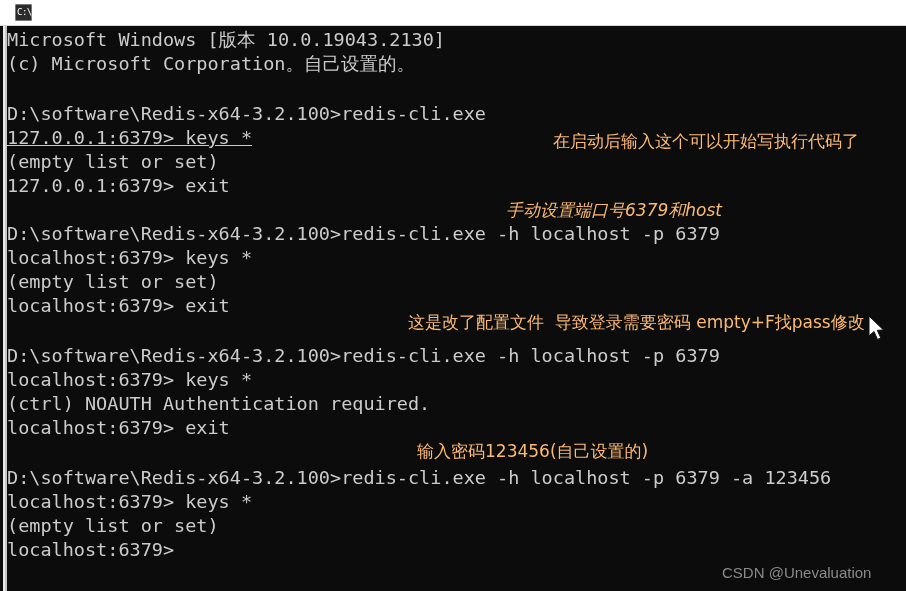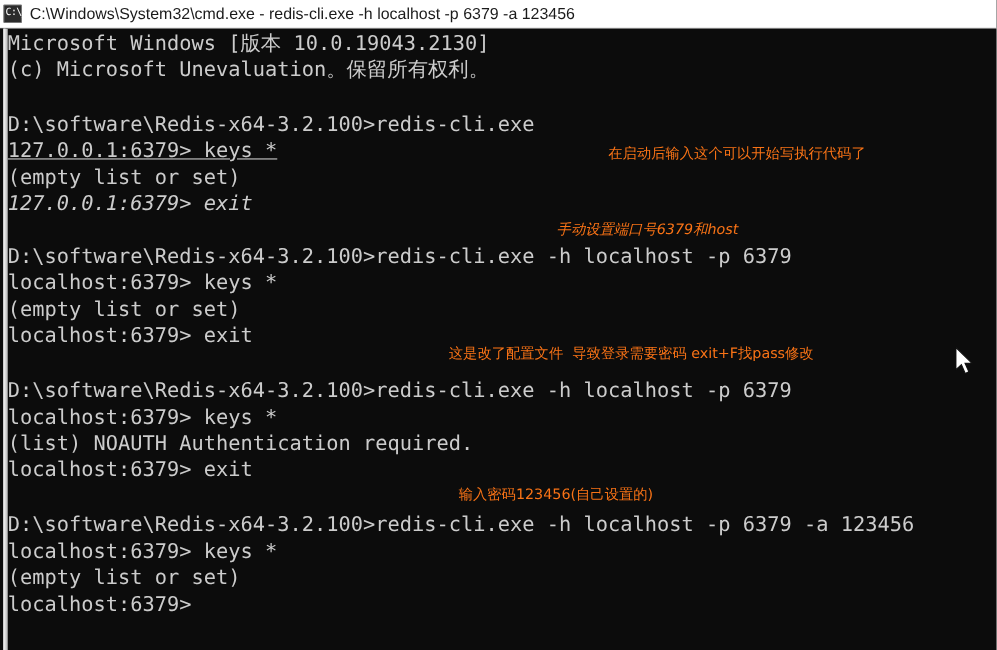--- a/index.html
+++ b/index.html
@@ -28,21 +28,21 @@
   .titlebar {
     position: absolute;
     left: 0;
     top: 0;
     width: 906px;
     height: 26px;
     background: #ffffff;
     display: flex;
     align-items: center;
     box-sizing: border-box;
-    padding-left: 0;
+    padding-left: 12px;
     border-bottom: 1px solid #d8d8d8;
   }
   .titlebar-icon {
     width: 17px;
     height: 17px;
     background: #2b2b2b;
     border: 1px solid #777;
     box-sizing: border-box;
     margin-right: 7px;
     margin-left: 3px;
@@ -112,23 +112,23 @@
     line-height: 24px;
     color: #cccccc;
     white-space: pre;
     letter-spacing: 0px;
   }
 
   
   .annot {
     position: absolute;
     font-family: "DejaVu Sans", "Liberation Sans", sans-serif;
-    font-size: 13px;
+    font-size: 17px;
     line-height: 20px;
-    color: #f97316;
+    color: #fdba74;
     white-space: pre;
     font-weight: 400;
   }
 
   
   .watermark {
     position: absolute;
     font-family: "Liberation Sans", "DejaVu Sans", sans-serif;
     font-size: 15px;
     line-height: 20px;
@@ -144,51 +144,51 @@
 </style>
 </head>
 <body>
 
 <div class="window">
 
   <div class="titlebar">
     <div class="titlebar-icon">
       <span class="glyph">C:\_</span>
     </div>
-    <div class="titlebar-title">C:\Windows\System32\cmd.exe - redis-cli.exe  -h localhost -p 6379 -a 123456</div>
   </div>
 
   <div class="console">
     <div id="console-lines">
         <div class="cline" style="top: 2px;">Microsoft Windows [版本 10.0.19043.2130]</div>
-        <div class="cline" style="top: 26px;">(c) Microsoft Unevaluation。保留所有权利。</div>
+        <div class="cline" style="top: 26px;">(c) Microsoft Corporation。自己设置的。</div>
         <div class="cline" style="top: 76px;">D:\software\Redis-x64-3.2.100&gt;redis-cli.exe</div>
         <div class="cline" style="top: 100px; text-decoration: underline;">127.0.0.1:6379&gt; keys *</div>
         <div class="cline" style="top: 124px;">(empty list or set)</div>
-        <div class="cline" style="top: 148px; font-style: italic;">127.0.0.1:6379&gt; exit</div>
+        <div class="cline" style="top: 148px;">127.0.0.1:6379&gt; exit</div>
         <div class="cline" style="top: 196px;">D:\software\Redis-x64-3.2.100&gt;redis-cli.exe -h localhost -p 6379</div>
         <div class="cline" style="top: 220px;">localhost:6379&gt; keys *</div>
         <div class="cline" style="top: 244px;">(empty list or set)</div>
         <div class="cline" style="top: 268px;">localhost:6379&gt; exit</div>
         <div class="cline" style="top: 318px;">D:\software\Redis-x64-3.2.100&gt;redis-cli.exe -h localhost -p 6379</div>
         <div class="cline" style="top: 342px;">localhost:6379&gt; keys *</div>
-        <div class="cline" style="top: 366px;">(list) NOAUTH Authentication required.</div>
+        <div class="cline" style="top: 366px;">(ctrl) NOAUTH Authentication required.</div>
         <div class="cline" style="top: 390px;">localhost:6379&gt; exit</div>
         <div class="cline" style="top: 440px;">D:\software\Redis-x64-3.2.100&gt;redis-cli.exe -h localhost -p 6379 -a 123456</div>
         <div class="cline" style="top: 464px;">localhost:6379&gt; keys *</div>
         <div class="cline" style="top: 488px;">(empty list or set)</div>
         <div class="cline" style="top: 512px;">localhost:6379&gt;</div>
       </div>
     <div id="annotation-layer">
         <div class="annot" style="left: 553px; top: 105px;">在启动后输入这个可以开始写执行代码了</div>
         <div class="annot" style="left: 506px; top: 174px; font-style: italic;">手动设置端口号6379和host</div>
-        <div class="annot" style="left: 408px; top: 286px;">这是改了配置文件  导致登录需要密码 exit+F找pass修改</div>
+        <div class="annot" style="left: 408px; top: 286px;">这是改了配置文件  导致登录需要密码 empty+F找pass修改</div>
         <div class="annot" style="left: 417px; top: 415px;">输入密码123456(自己设置的)</div>
       </div>
 
+    <div class="watermark" id="watermark" style="left: 722px; top: 537px;">CSDN @Unevaluation</div>
 
     <div class="cursor" id="mouse-cursor" style="left: 869px; top: 290px;">
       <svg width="18" height="27" viewBox="0 0 18 27" xmlns="http://www.w3.org/2000/svg">
         <polygon points="0,0 0,20 5,15.5 8.5,23.5 11.8,22 8.3,14.3 14.5,14" fill="#ffffff" stroke="#111111" stroke-width="1"></polygon>
       </svg>
     </div>
   </div>
 
   <div class="left-strip">
     <div class="bar"></div>

